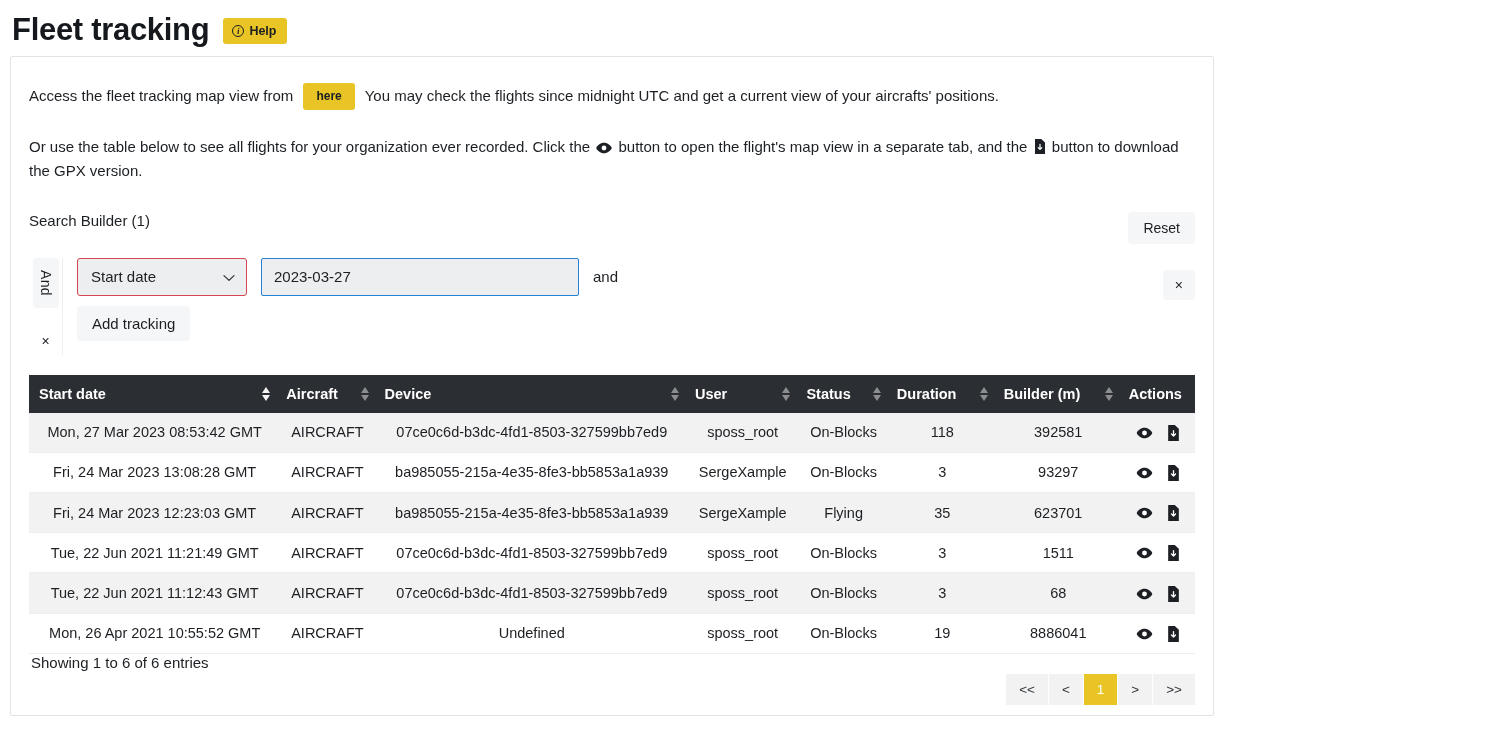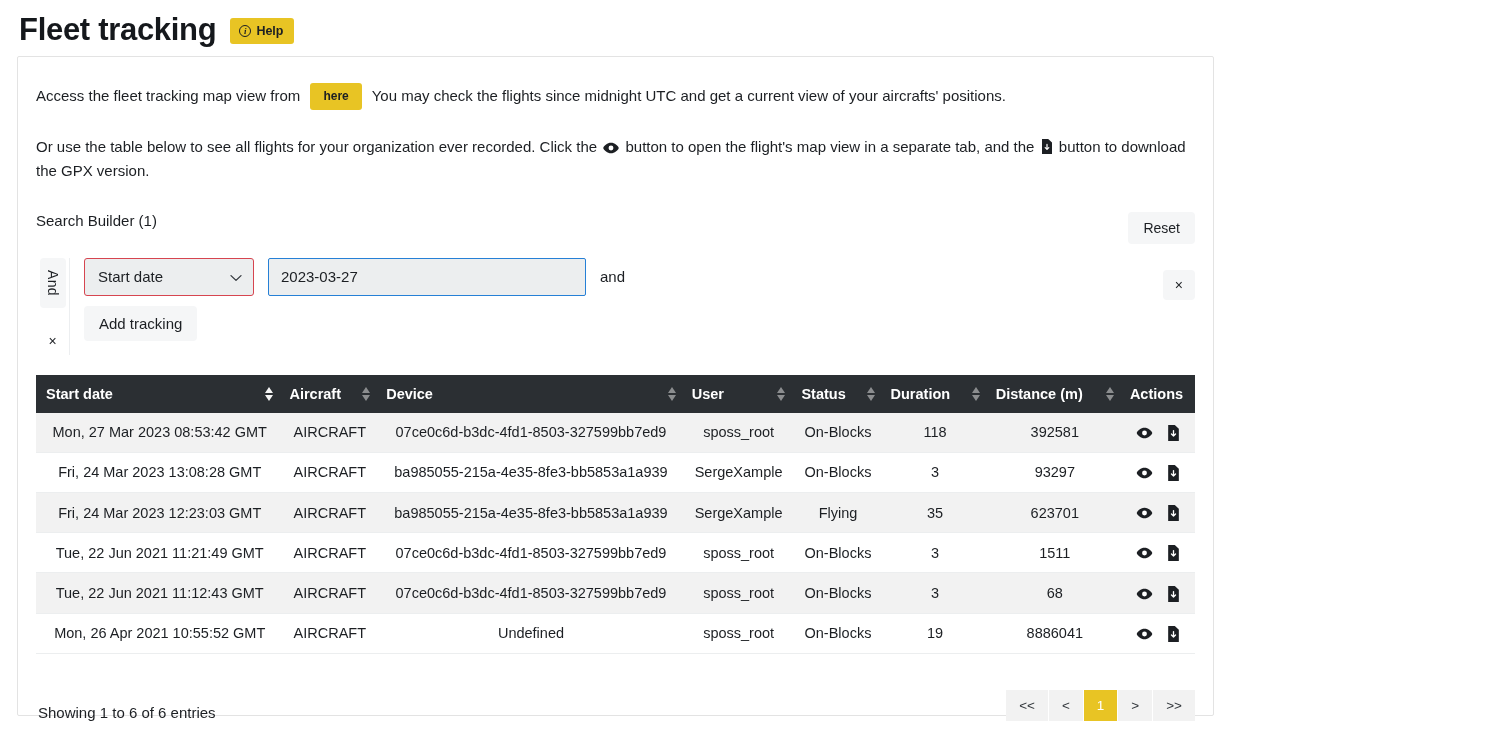--- a/index.html
+++ b/index.html
@@ -4,21 +4,21 @@
 <style>
   * { box-sizing: border-box; }
   html, body {
     margin: 0; padding: 0;
     width: 1502px; height: 730px;
     background: #ffffff;
     font-family: "Liberation Sans", sans-serif;
     color: #1c1f23;
     overflow: hidden;
   }
-  .page { width: 1224px; height: 730px; position: relative; padding-left: 7px; }
+  .page { width: 1224px; height: 730px; position: relative; }
 
   
   .title-row {
     display: flex; align-items: center; gap: 14px;
     padding: 8px 0 0 12px; height: 50px;
   }
   .page-title {
     font-size: 31px; font-weight: bold; letter-spacing: -0.3px;
     color: #15181c; line-height: 1;
   }
@@ -164,22 +164,21 @@
 
   .actions-cell { white-space: nowrap; }
   .act-btn {
     background: none; border: none; cursor: pointer; padding: 0 14px 0 0;
     vertical-align: middle; line-height: 0;
   }
   .act-btn:last-child { padding-right: 0; }
 
   
   .tfoot {
-    display: flex; align-items: flex-end; justify-content: space-between;
-    margin-top: 16px;
+    display: flex; align-items: flex-start; justify-content: space-between;
   }
   .showing { font-size: 15px; color: #1c1f23; padding-left: 2px; }
   .pager { display: flex; margin-top: 20px; }
   .pg {
     background: #f2f2f2; color: #33383d;
     font-size: 13.5px; font-family: inherit;
     border: none; border-right: 1px solid #ffffff;
     padding: 8px 13px; cursor: pointer; min-width: 33px;
   }
   .pg:last-child { border-right: none; }
@@ -316,21 +315,21 @@
               <div class="th-inner">
                 <span>Duration</span>
                 <span class="sort-ico">
                   <i class="up"></i>
                   <i class="dn"></i>
                 </span>
               </div>
             </th>
             <th>
               <div class="th-inner">
-                <span>Distance (m)</span>
+                <span>Builder (m)</span>
                 <span class="sort-ico">
                   <i class="up"></i>
                   <i class="dn"></i>
                 </span>
               </div>
             </th>
             <th>
               <div class="th-inner">
                 <span>Actions</span>
               </div>

